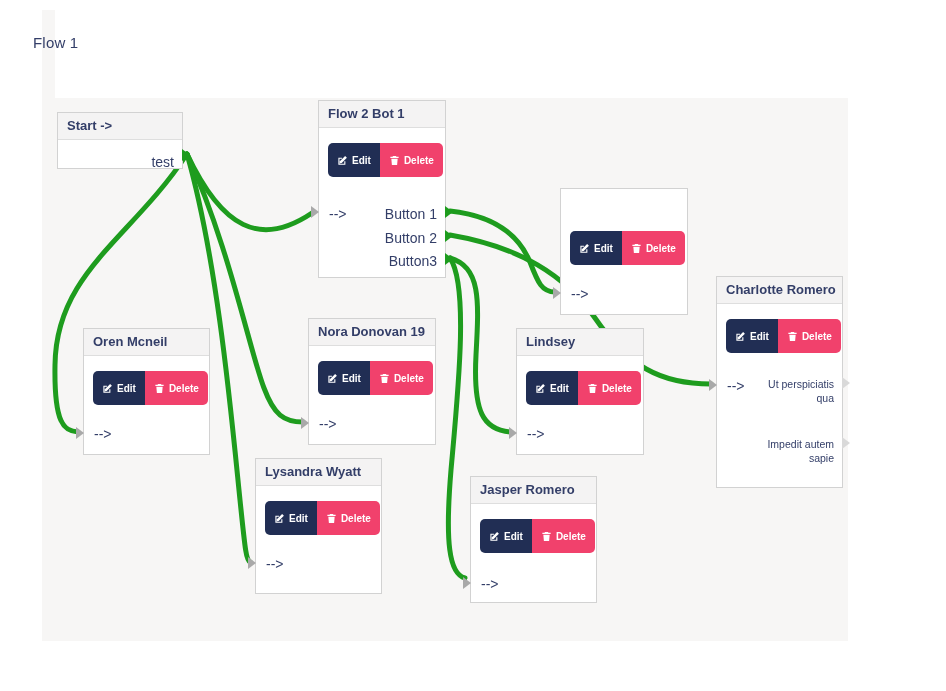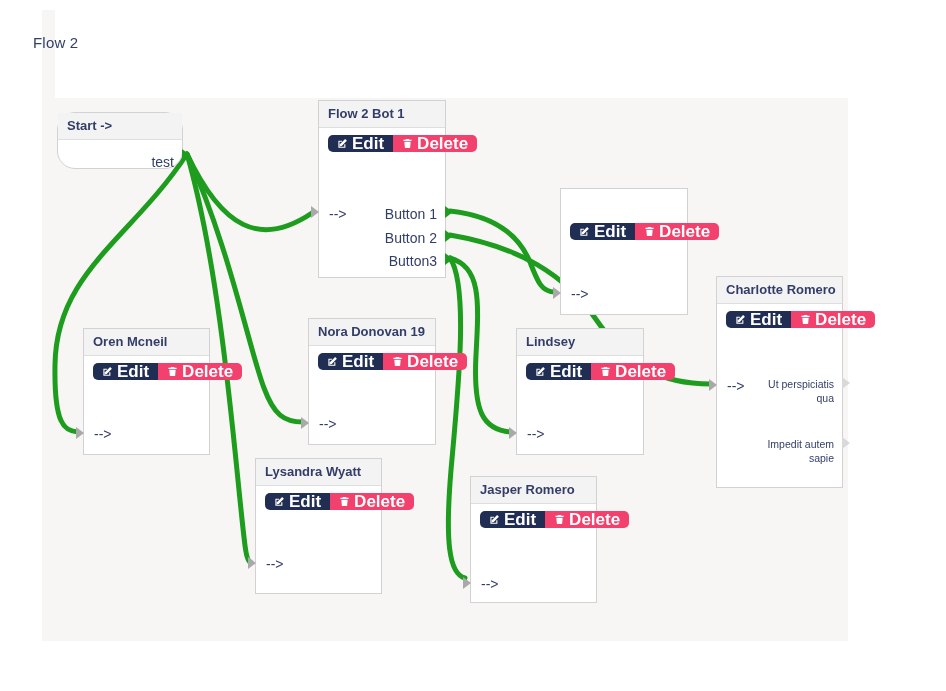--- a/index.html
+++ b/index.html
@@ -7,56 +7,56 @@
          font-family:"Liberation Sans","DejaVu Sans",sans-serif;}
   #canvas{position:absolute;left:42px;top:10px;width:806px;height:631px;background:#f7f6f5;}
   #topbar{position:absolute;left:13px;top:0;right:0;height:88px;background:#ffffff;}
   #flow-title{position:absolute;left:33px;top:34px;font-size:15px;color:#333e68;letter-spacing:.2px;}
   svg.edges{position:absolute;left:0;top:0;width:946px;height:691px;pointer-events:none;z-index:1;}
   svg.edges path{fill:none;stroke-width:5;stroke-linecap:round;}
   .node{position:absolute;background:#ffffff;border:1px solid #d2d2d2;box-sizing:border-box;z-index:2;}
   .node-header{height:26px;line-height:26px;background:#f4f3f3;border-bottom:1px solid #dedede;
                padding:0 9px;font-size:13px;font-weight:600;color:#333e68;white-space:nowrap;overflow:hidden;}
   .btn-group{position:absolute;left:9px;top:34px;display:flex;}
-  .btn{display:flex;align-items:center;gap:4px;border:none;color:#fff;font-weight:700;font-size:17px;
-       font-family:inherit;height:17px;padding:0 9px;cursor:pointer;}
+  .btn{display:flex;align-items:center;gap:4px;border:none;color:#fff;font-weight:700;font-size:10px;
+       font-family:inherit;height:34px;padding:0 9px;cursor:pointer;margin-top:8px;}
   .btn.edit{background:#212e54;border-radius:5px 0 0 5px;}
   .btn.del{background:#f1416c;border-radius:0 5px 5px 0;}
   .btn .ic{display:inline-flex;width:11px;height:11px;}
   .btn .ic svg{width:11px;height:11px;}
   .port{position:absolute;width:0;height:0;border-top:6px solid transparent;border-bottom:6px solid transparent;}
   .port-in{left:-8px;border-left:8px solid #a9a9a9;}
   .port-out{right:-8px;border-left:8px solid #1e9c1e;}
   .port-out.idle{border-left-color:#d9d9d9;}
   .port-label{position:absolute;font-size:14px;color:#333e68;}
   .in-label{left:10px;}
   .out-label{right:8px;text-align:right;white-space:nowrap;}
   .body-text{position:absolute;right:8px;text-align:right;font-size:10.5px;line-height:1.35;color:#333e68;width:72px;}
 </style>
 </head>
 <body>
 
 <div id="stage">
   <div id="canvas">
     <div id="topbar"></div>
   </div>
-  <div id="flow-title">Flow 2</div>
+  <div id="flow-title">Flow 1</div>
 
   <svg class="edges" id="edges">
       <path d="M 187 154 C 222 228, 260 248, 312 213" stroke="#1e9c1e"></path>
       <path d="M 187 154 C 132 238, 56 272, 55 365 C 54 424, 64 431, 78 432" stroke="#1e9c1e"></path>
       <path d="M 187 154 C 228 242, 250 352, 264 388 C 274 415, 284 422, 303 422" stroke="#1e9c1e"></path>
       <path d="M 187 154 C 218 262, 232 422, 240 500 C 245 548, 246 560, 250 562" stroke="#1e9c1e"></path>
       <path d="M 450 211 C 497 216, 520 238, 530 262 C 538 283, 542 292, 555 292" stroke="#1e9c1e"></path>
       <path d="M 450 235 C 520 247, 565 275, 595 318 C 628 366, 660 384, 711 384" stroke="#1e9c1e"></path>
       <path d="M 450 258 C 481 267, 479 300, 476 355 C 473 412, 483 430, 511 432" stroke="#1e9c1e"></path>
       <path d="M 450 258 C 469 286, 458 392, 451 470 C 445 542, 449 574, 465 578" stroke="#1e9c1e"></path>
     </svg>
 
-  <div class="node" style="left:57px;top:112px;width:126px;height:57px;border-radius:18px;">
+  <div class="node" style="left:57px;top:112px;width:126px;height:57px;">
     <div class="node-header">Start -&gt;</div>
     <div class="port-label out-label" style="top:41px;">test</div>
     <span class="port port-out" style="top:36px;"></span>
   </div>
 
   <div class="node" style="left:318px;top:100px;width:128px;height:178px;">
     <div class="node-header">Flow 2 Bot 1</div>
     <div class="btn-group">
       <button class="btn edit">
           <span class="ic">

